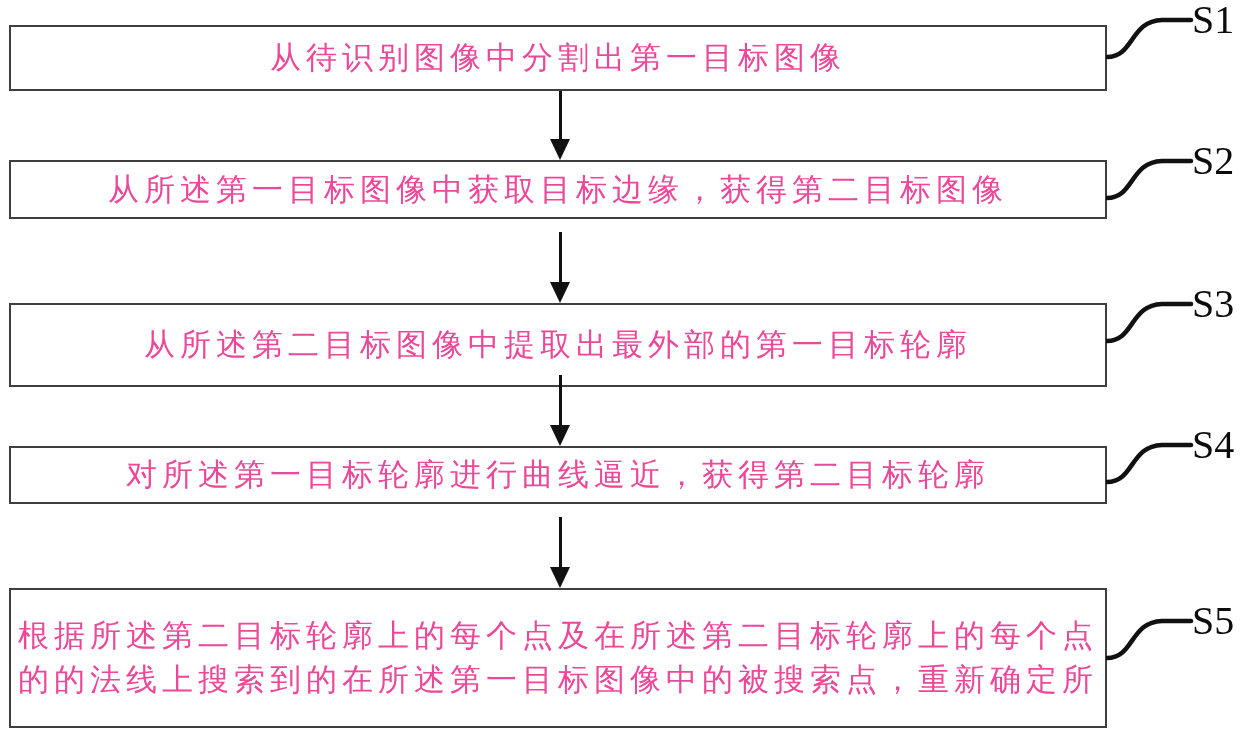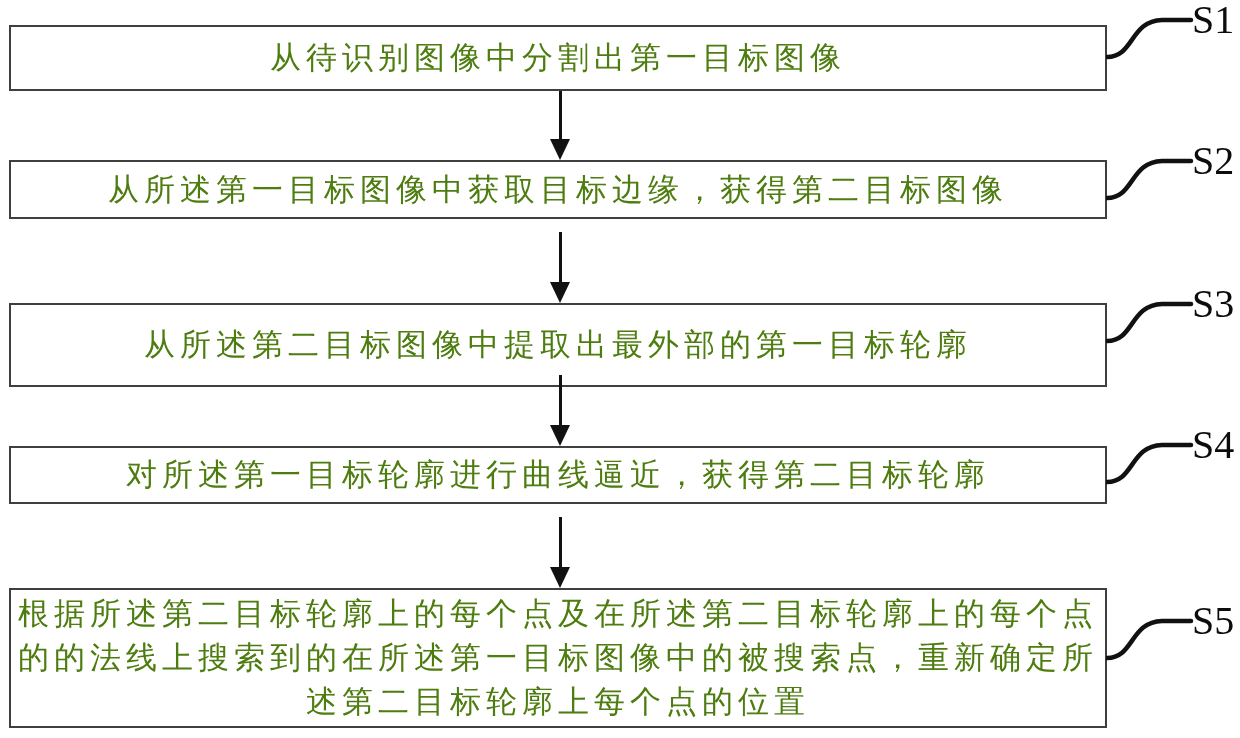--- a/index.html
+++ b/index.html
@@ -24,21 +24,21 @@
     background: #ffffff;
     display: flex;
     flex-direction: column;
     justify-content: center;
     align-items: center;
   }
   .box-line {
     font-size: 31px;
     letter-spacing: 5px;
     line-height: 44px;
-    color: #4d7c0f;
+    color: #ec4899;
     white-space: nowrap;
     text-align: right;
   }
   .down-arrow {
     position: absolute;
     left: 548px;
     width: 24px;
     display: flex;
     flex-direction: column;
     align-items: center;
@@ -130,20 +130,19 @@
   <div class="step-label" style="top:425px">S4</div>
 
   <div class="down-arrow" style="top:517px;height:71px">
     <div class="arrow-shaft"></div>
     <div class="arrow-head"></div>
   </div>
 
   <div class="flow-box" style="top:588px;height:140px">
     <div class="box-line">根据所述第二目标轮廓上的每个点及在所述第二目标轮廓上的每个点</div>
     <div class="box-line">的的法线上搜索到的在所述第一目标图像中的被搜索点，重新确定所</div>
-    <div class="box-line">述第二目标轮廓上每个点的位置</div>
   </div>
   <svg class="connector" style="top:616px" viewBox="0 0 88 46">
     <path d="M1,42 C28,42 24,6 56,5 L85,5"></path>
   </svg>
   <div class="step-label" style="top:601px">S5</div>
 
 </div>
 
 </body></html>

